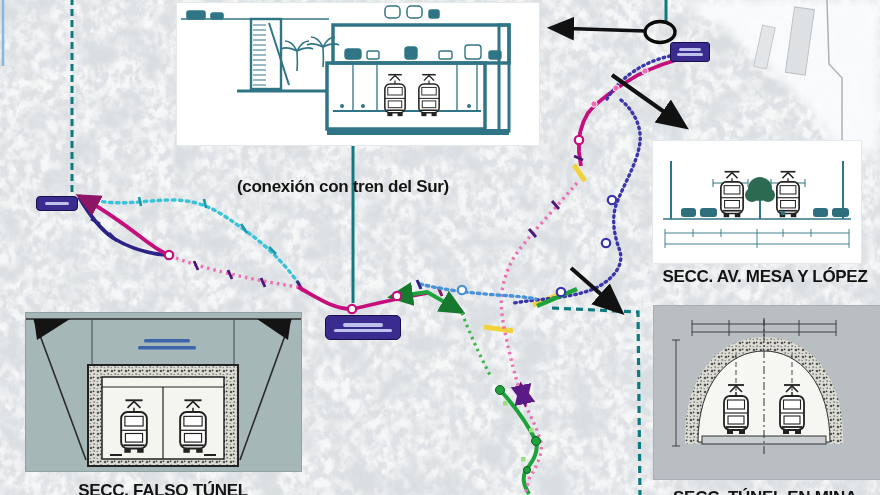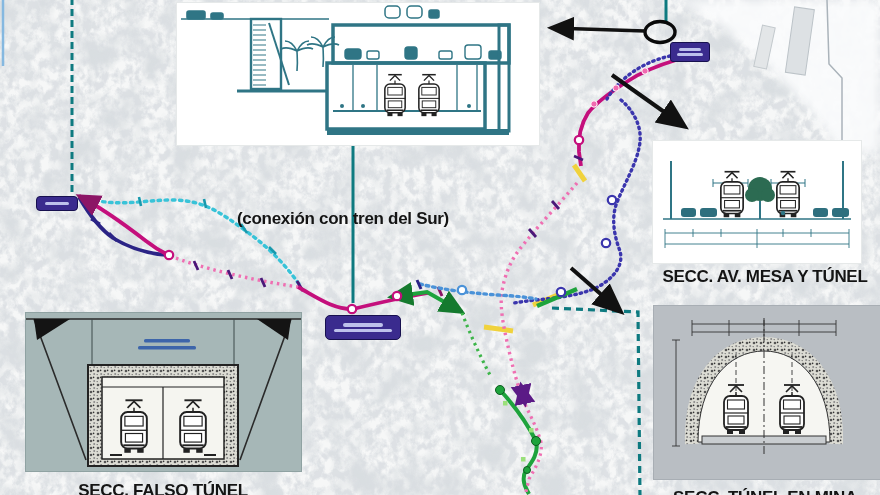--- a/index.html
+++ b/index.html
@@ -255,21 +255,21 @@
       </g>
       <use href="#tram" x="206" y="70" width="24" height="44"></use>
       <use href="#tram" x="240" y="70" width="24" height="44"></use>
       <g fill="#2f7585">
         <circle cx="165" cy="103" r="2"></circle>
           <circle cx="186" cy="103" r="2"></circle>
           <circle cx="292" cy="103" r="2"></circle>
       </g>
     </svg>
   </div>
-  <div class="caption cap-sub" style="left:143px;top:176px;width:400px;margin-top:32px;">(conexión con tren del Sur)</div>
+  <div class="caption cap-sub" style="left:143px;top:176px;width:400px;">(conexión con tren del Sur)</div>
 
   <div class="inset inset-white" style="left:652px;top:140px;width:208px;height:122px;">
     <svg width="208" height="122" viewBox="0 0 208 122">
       <g stroke="#2f7585" fill="none">
         <line x1="10" y1="78" x2="198" y2="78" stroke-width="1.6"></line>
         <line x1="18" y1="20" x2="18" y2="78" stroke-width="2"></line>
         <line x1="190" y1="20" x2="190" y2="78" stroke-width="2"></line>
 
         <line x1="60" y1="42" x2="95" y2="42" stroke-width="1"></line>
         <line x1="118" y1="42" x2="152" y2="42" stroke-width="1"></line>
@@ -302,21 +302,21 @@
           <line x1="130" y1="88" x2="130" y2="96"></line>
           <line x1="158" y1="88" x2="158" y2="96"></line>
           <line x1="196" y1="88" x2="196" y2="107"></line>
         </g>
       </g>
       <use href="#tram" x="66" y="28" width="26" height="50"></use>
       <use href="#tram" x="122" y="28" width="26" height="50"></use>
       <circle cx="130" cy="72" r="2.2" fill="#2f7585"></circle>
     </svg>
   </div>
-  <div class="caption cap-secc" style="left:655px;top:266px;width:220px;">SECC. AV. MESA Y TÚNEL</div>
+  <div class="caption cap-secc" style="left:655px;top:266px;width:220px;">SECC. AV. MESA Y LÓPEZ</div>
 
   <div class="inset" style="left:25px;top:312px;width:275px;height:158px;background:#a6b7b7;border:1px solid #8fa2a2;">
     <svg width="275" height="158" viewBox="0 0 275 158">
       <line x1="0" y1="6" x2="275" y2="6" stroke="#2a2a2a" stroke-width="1.6"></line>
       <path d="M8,6 L60,147 M265,6 L214,147" stroke="#2a2a2a" stroke-width="1.6" fill="none"></path>
       <path d="M8,6 L44,6 L11,27 Z" fill="#141414"></path>
       <path d="M265,6 L231,6 L262,27 Z" fill="#141414"></path>
 
       <rect x="118" y="26" width="46" height="3.5" rx="1.5" fill="#2a57a8" opacity="0.85"></rect>
       <rect x="112" y="33" width="58" height="3.5" rx="1.5" fill="#2a57a8" opacity="0.85"></rect>

